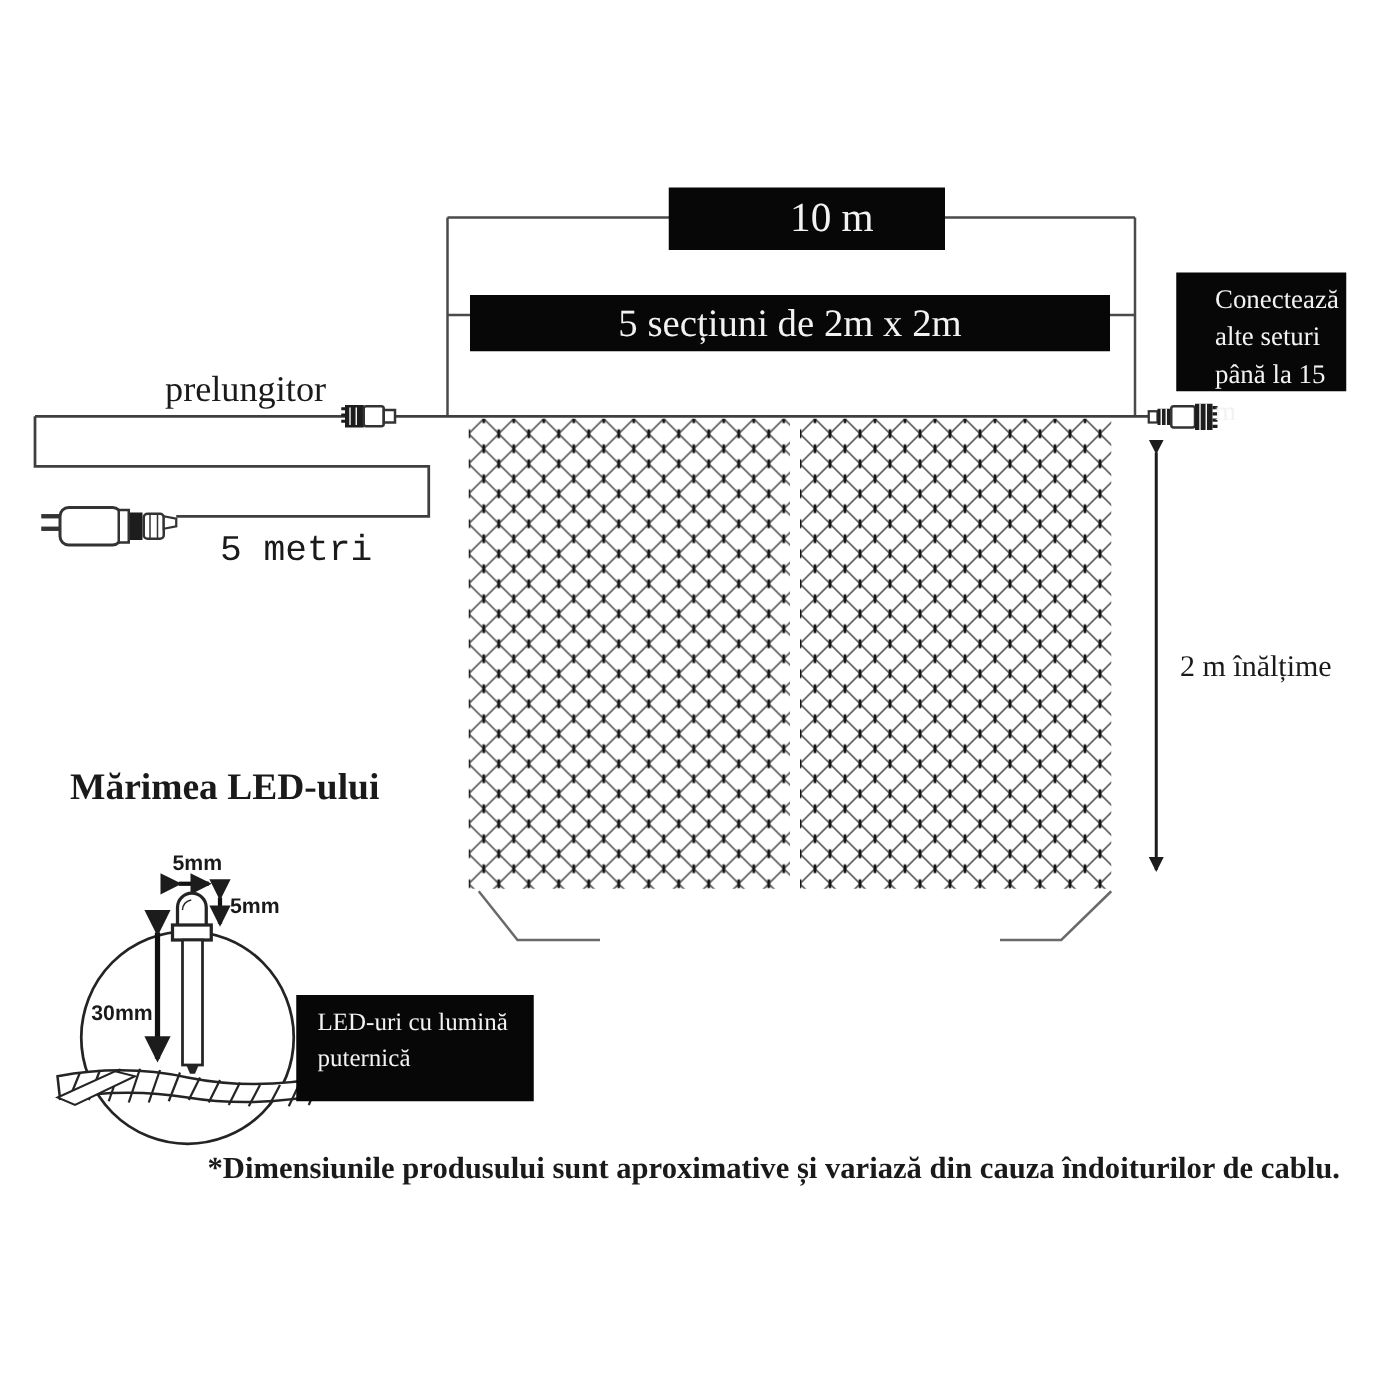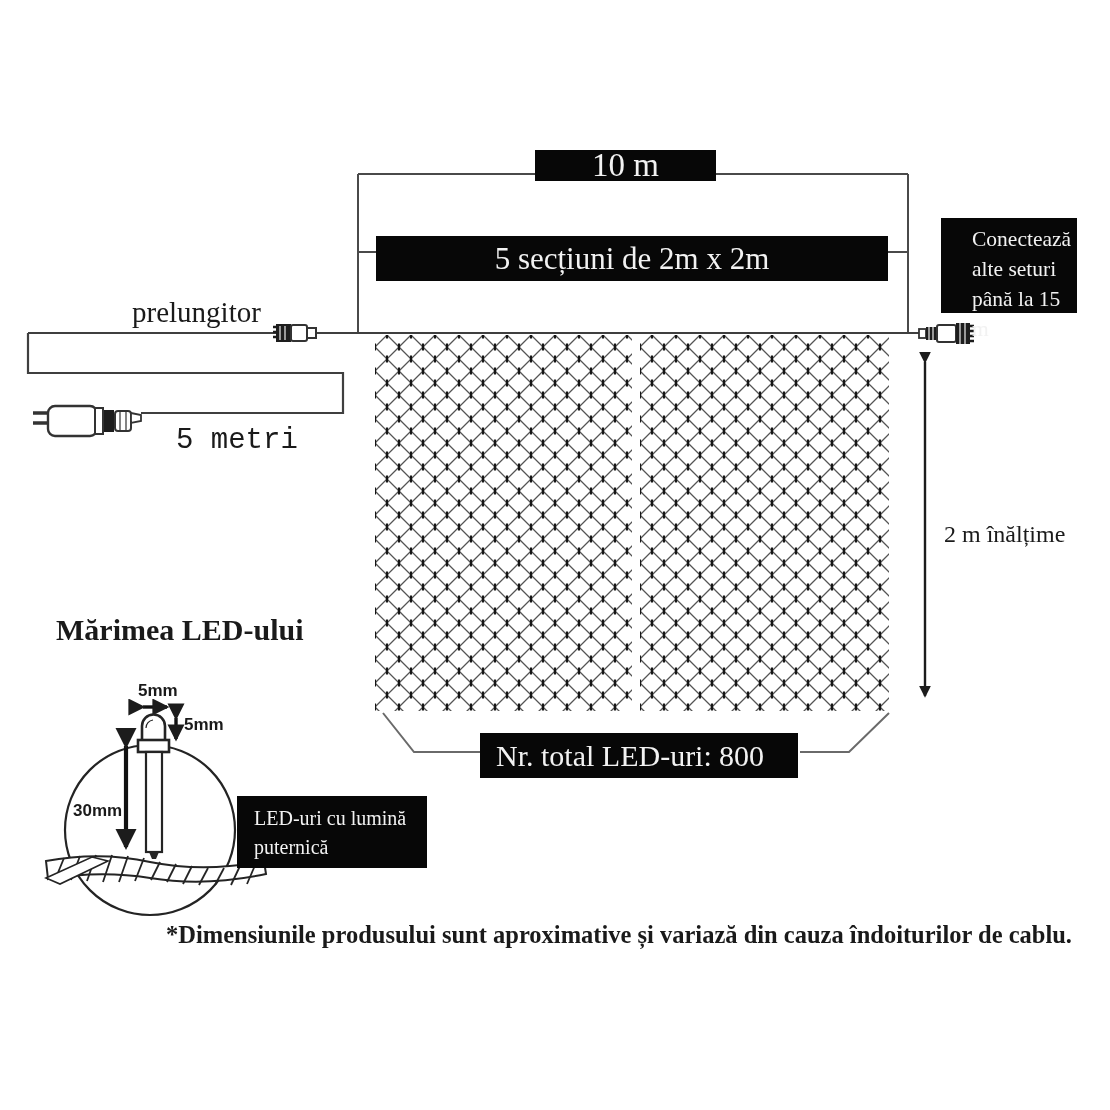--- a/index.html
+++ b/index.html
@@ -136,40 +136,36 @@
           <line x1="208" y1="868" x2="199" y2="885"></line>
           <line x1="224" y1="868" x2="215" y2="885"></line>
           <line x1="240" y1="866" x2="231" y2="885"></line>
           <line x1="256" y1="863" x2="247" y2="884"></line>
         </g>
         <path d="M46 878 L92 857 L108 861 L60 884 Z" fill="#ffffff" stroke="#242424" stroke-width="1.6"></path>
       </g>
     </g>
   </svg>
 
-  <div class="blackbox bar-center" style="left:535px;top:150px;width:181px;height:31px;font-size:33px;">
+  <div class="blackbox bar-center" style="left:535px;top:150px;width:181px;height:50px;font-size:33px;padding-left:40px;">
     <span>10 m</span>
   </div>
 
   <div class="blackbox bar-center" style="left:376px;top:236px;width:512px;height:45px;font-size:31px;">
     <span>5 secțiuni de 2m x 2m</span>
   </div>
 
   <div class="blackbox" style="left:941px;top:218px;width:136px;height:95px;font-size:21.5px;line-height:30px;padding:6px 0 0 31px;box-sizing:border-box;">
     <div>Conectează</div>
     <div>alte seturi</div>
     <div>până la 15 m</div>
   </div>
 
-  <div class="blackbox" style="left:480px;top:733px;width:318px;height:45px;font-size:30px;display:flex;align-items:center;justify-content:space-between;padding:0 34px 0 16px;box-sizing:border-box;">
-    <span>Nr. total LED-uri:</span>
-    <span>800</span>
-  </div>
 
-  <div class="blackbox" style="left:237px;top:796px;width:190px;height:72px;font-size:20px;line-height:29px;padding:8px 0 0 17px;box-sizing:border-box;">
+  <div class="blackbox" style="left:237px;top:796px;width:190px;height:85px;font-size:20px;line-height:29px;padding:8px 0 0 17px;box-sizing:border-box;">
     <div>LED-uri cu lumină</div>
     <div>puternică</div>
   </div>
 
   <div class="lbl" style="left:132px;top:296px;font-size:29px;">prelungitor</div>
 
   <div class="lbl" style="left:176px;top:424px;font-size:29px;font-family:Liberation Mono, monospace;">5 metri</div>
 
   <div class="lbl" style="left:944px;top:477px;font-size:24px;margin-top:44px;">2 m înălțime</div>
 

